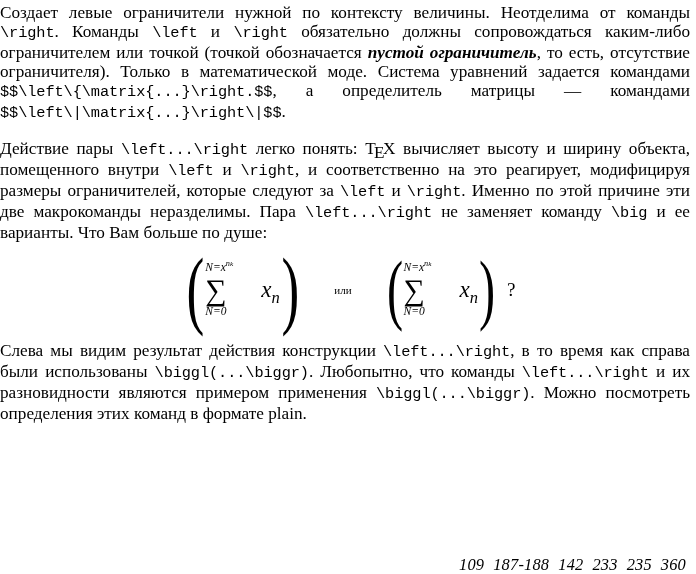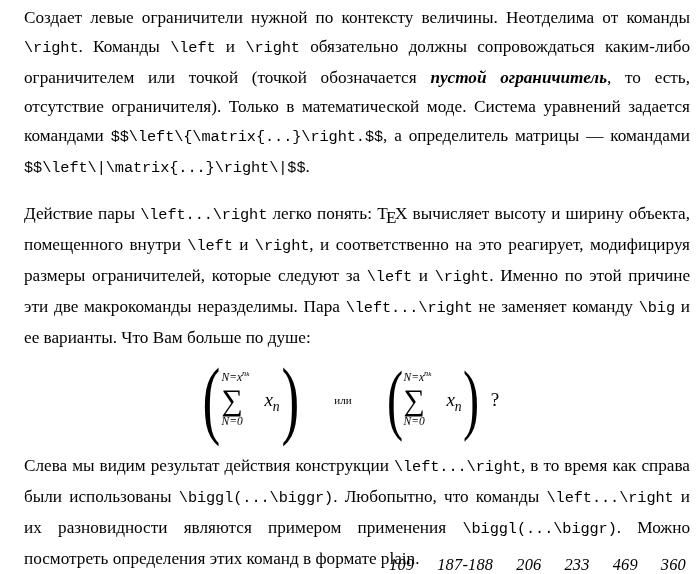--- a/index.html
+++ b/index.html
@@ -17,25 +17,25 @@
   .page {
     position: relative;
     width: 696px;
     height: 574px;
     padding: 0;
     box-sizing: border-box;
   }
   .para {
     font-family: "Liberation Serif", serif;
     font-size: 17.2px;
-    line-height: 29px;
+    line-height: 19px;
     text-align: justify;
     text-justify: inter-word;
     margin: 0;
-    padding: 0 6px 0 24px;
+    padding: 0 6px 0 0;
     hyphens: manual;
   }
   .p1 { margin-top: 3px; }
   .p2 { margin-top: 16px; }
   .p3 { margin-top: 18px; }
   .tt {
     font-family: "Liberation Mono", monospace;
     font-size: 15.3px;
     letter-spacing: -0.1px;
   }
@@ -111,23 +111,23 @@
     font-size: 0.72em;
     vertical-align: super;
     line-height: 0;
   }
   .supsup {
     font-size: 0.62em;
     vertical-align: super;
     line-height: 0;
   }
   .xn {
-    font-size: 19px;
-    font-style: italic;
-    margin-left: 13px;
+    font-size: 23px;
+    font-style: italic;
+    margin-left: 26px;
     margin-right: 2px;
   }
   .xn .sub {
     font-size: 0.72em;
     vertical-align: sub;
     line-height: 0;
   }
   .ili {
     font-size: 11px;
     font-style: normal;
@@ -144,21 +144,21 @@
   .footer-refs {
     position: absolute;
     right: 10px;
     bottom: 2px;
     font-family: "Liberation Serif", serif;
     font-style: italic;
     font-size: 16.4px;
     letter-spacing: 0.2px;
     white-space: nowrap;
   }
-  .footer-refs span { margin-left: 23px; }
+  .footer-refs span { margin-left: 9px; }
   .footer-refs span:first-child { margin-left: 0; }
 </style>
 </head>
 <body>
 
 <div class="page">
 
   <p class="para p1">Создает левые ограничители нужной по контексту величины. Неотделима от команды <span class="tt">\right</span>. Команды <span class="tt">\left</span> и <span class="tt">\right</span> обязательно должны сопровождаться каким-либо ограничителем или точкой (точкой обозначается <span class="bit">пустой ограничитель</span>, то есть, отсутствие ограничителя). Только в математической моде. Система уравнений задается командами <span class="tt">$$\left\{\matrix{...}\right.$$</span>, а определитель матрицы — командами <span class="tt">$$\left\|\matrix{...}\right\|$$</span>.</p>
 
   <p class="para p2">Действие пары <span class="tt">\left...\right</span> легко понять: <span class="tex">T<span class="e">E</span>X</span> вычисляет высоту и ширину объекта, помещенного внутри <span class="tt">\left</span> и <span class="tt">\right</span>, и соответственно на это реагирует, модифицируя размеры ограничителей, которые следуют за <span class="tt">\left</span> и <span class="tt">\right</span>. Именно по этой причине эти две макрокоманды неразделимы. Пара <span class="tt">\left...\right</span> не заменяет команду <span class="tt">\big</span> и ее варианты. Что Вам больше по душе:</p>
@@ -187,15 +187,15 @@
       </span>
       <span class="xn"><span>x</span><span class="sub">n</span></span>
       <span class="paren right bigparen">)</span>
       <span class="qmark">?</span>
     </span>
 
   </div>
 
   <p class="para p3">Слева мы видим результат действия конструкции <span class="tt">\left...\right</span>, в то время как справа были использованы <span class="tt">\biggl(...\biggr)</span>. Любопытно, что команды <span class="tt">\left...\right</span> и их разновидности являются примером применения <span class="tt">\biggl(...\biggr)</span>. Можно посмотреть определения этих команд в формате plain.</p>
 
-  <div class="footer-refs"><span>109</span><span>187-188</span><span>206</span><span>233</span><span>469</span><span>360</span></div>
+  <div class="footer-refs"><span>109</span><span>187-188</span><span>142</span><span>233</span><span>235</span><span>360</span></div>
 
 </div>
 
 </body></html>

